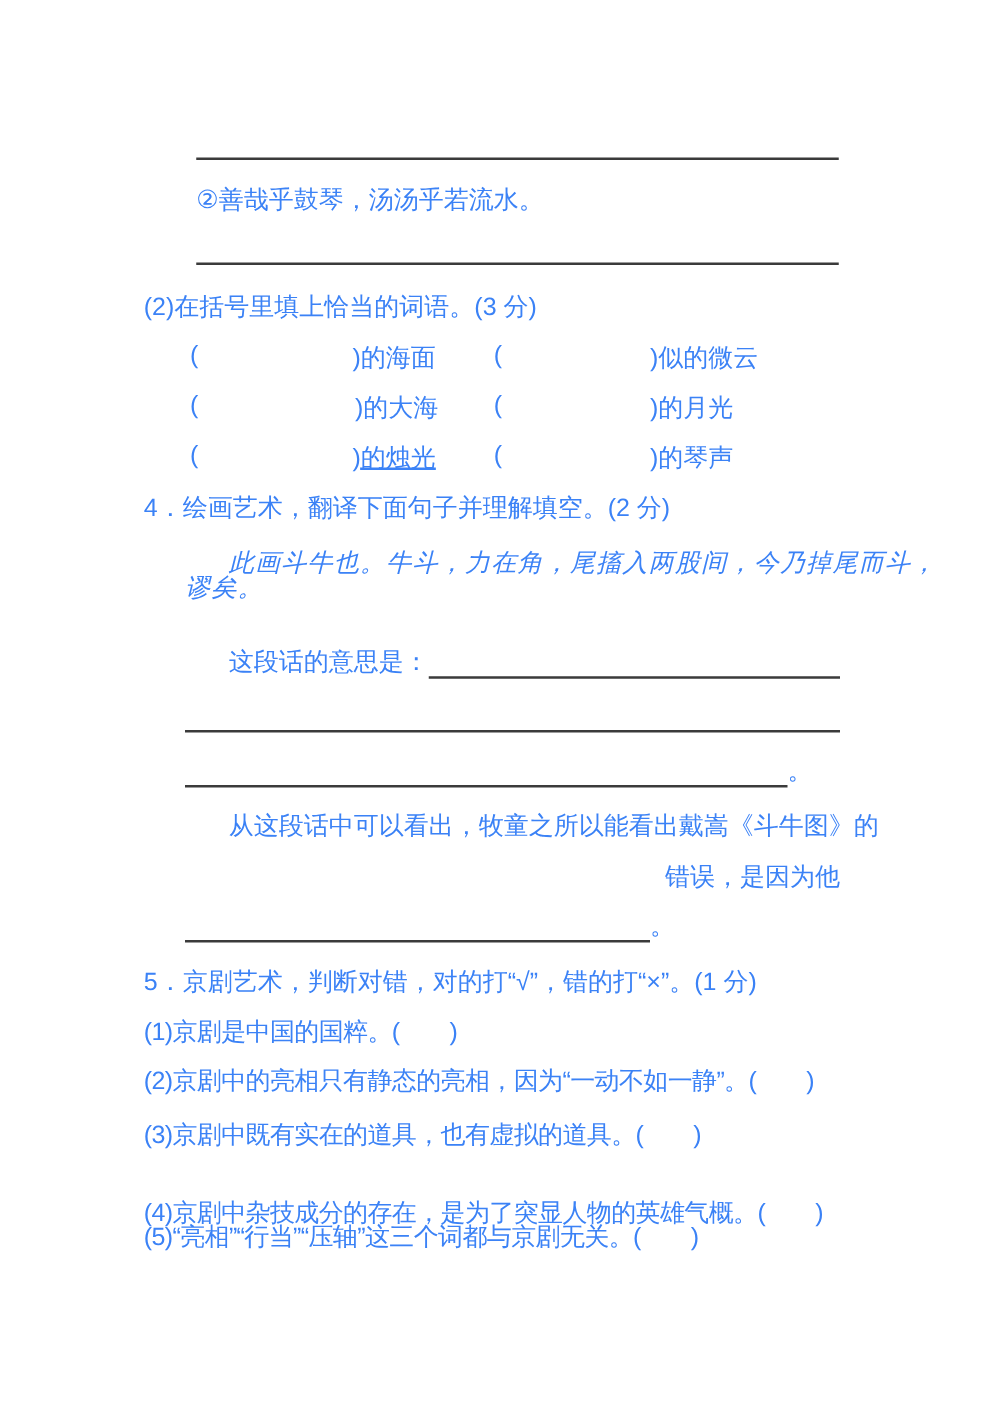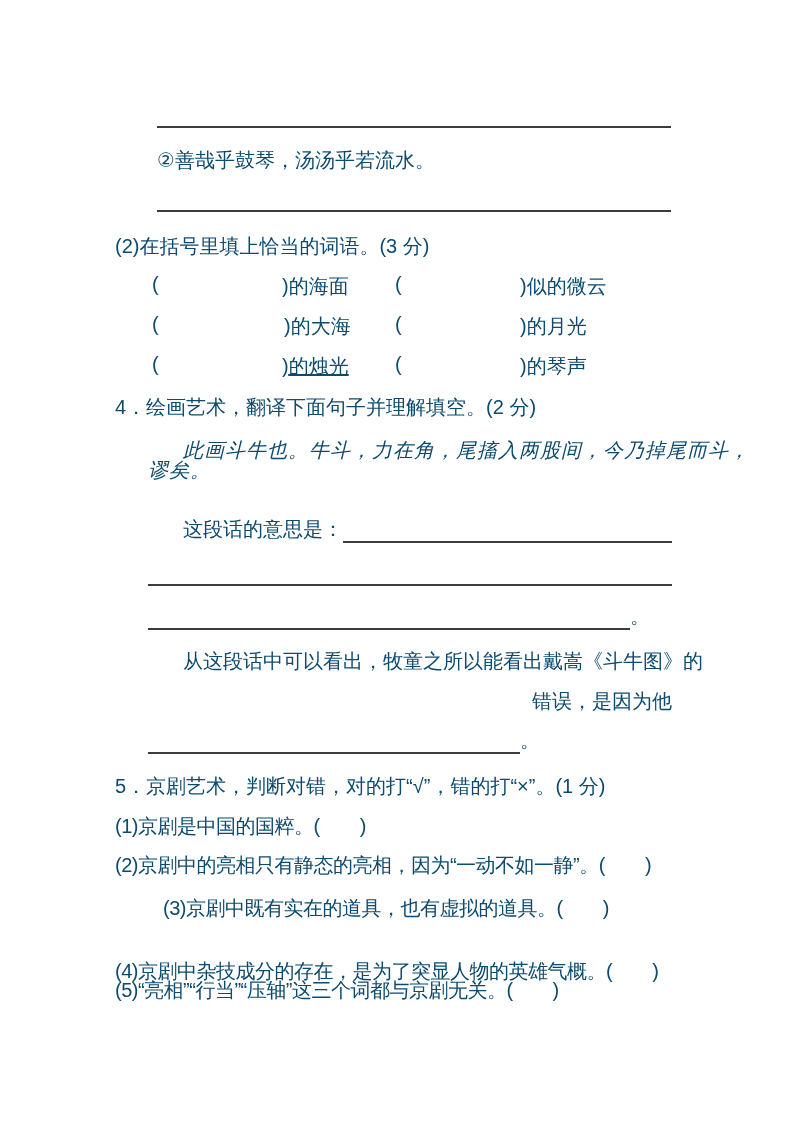--- a/index.html
+++ b/index.html
@@ -1,21 +1,21 @@
 <!DOCTYPE html>
 <html><head>
 <meta charset="utf-8">
 <style>
   html,body{margin:0;padding:0;background:#ffffff;}
   .page{
     position:relative;
     width:793px;height:1122px;
     background:#ffffff;
     font-family:"Liberation Sans","DejaVu Sans",sans-serif;
-    color:#0c4a6e;
+    color:#3b82f6;
     font-size:20px;
     overflow:hidden;
   }
   .abs{position:absolute;white-space:nowrap;line-height:26px;}
   .rule{position:absolute;height:0;border-top:2px solid #3b3b3b;}
   .kai{font-family:"DejaVu Serif","Liberation Serif",serif;font-style:italic;font-size:20px;letter-spacing:1px;}
   .flexline{position:absolute;display:flex;align-items:flex-end;height:24px;}
   .uline{border-bottom:2px solid #3b3b3b;height:0;}
   .uline.grow{flex:1;}
   .fillrow{position:absolute;height:26px;width:530px;}
@@ -85,21 +85,21 @@
   </div>
 
   <div class="abs" style="left:115px;top:773px;">5．京剧艺术，判断对错，对的打“√”，错的打“×”。(1 分)</div>
 
   <div class="abs qitem" style="left:115px;top:813px;">
     <span>(1)京剧是中国的国粹。</span><span><i style="font-style:normal">(</i><i class="pgap"></i><i style="font-style:normal">)</i></span>
   </div>
   <div class="abs qitem" style="left:115px;top:852px;">
     <span>(2)京剧中的亮相只有静态的亮相，因为“一动不如一静”。</span><span><i style="font-style:normal">(</i><i class="pgap"></i><i style="font-style:normal">)</i></span>
   </div>
-  <div class="abs qitem" style="left:115px;top:895px;margin-left:48px;">
+  <div class="abs qitem" style="left:115px;top:895px;">
     <span>(3)京剧中既有实在的道具，也有虚拟的道具。</span><span><i style="font-style:normal">(</i><i class="pgap"></i><i style="font-style:normal">)</i></span>
   </div>
   <div class="abs qitem" style="left:115px;top:936px;margin-top:22px;">
     <span>(4)京剧中杂技成分的存在，是为了突显人物的英雄气概。</span><span><i style="font-style:normal">(</i><i class="pgap"></i><i style="font-style:normal">)</i></span>
   </div>
   <div class="abs qitem" style="left:115px;top:977px;">
     <span>(5)“亮相”“行当”“压轴”这三个词都与京剧无关。</span><span><i style="font-style:normal">(</i><i class="pgap"></i><i style="font-style:normal">)</i></span>
   </div>
 
 </div>

